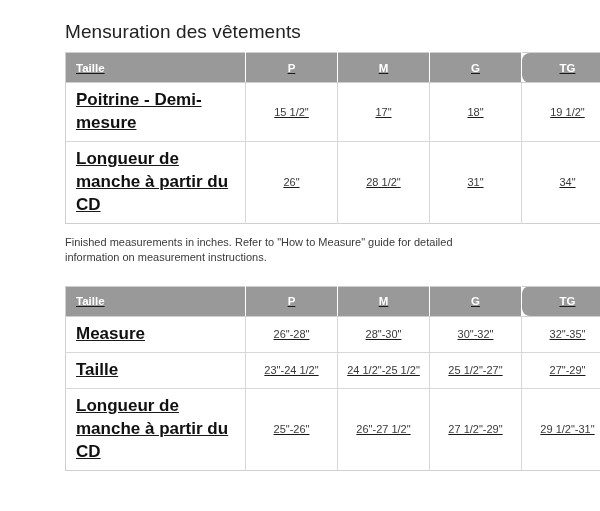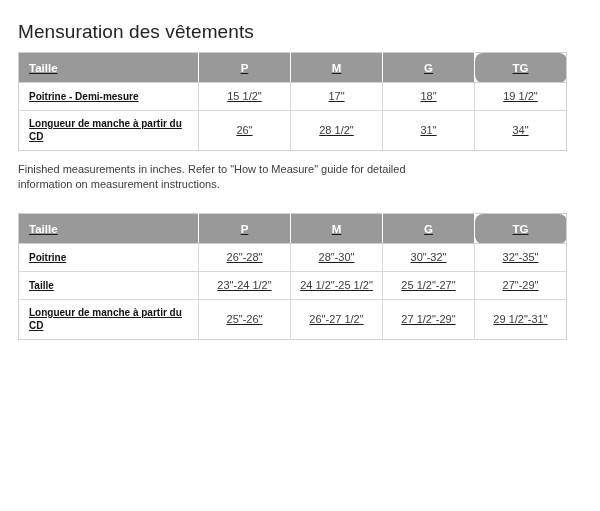--- a/index.html
+++ b/index.html
@@ -11,20 +11,21 @@
     height: 511px;
     background: #ffffff;
     font-family: "Liberation Sans", sans-serif;
     color: #1a1a1a;
     overflow: hidden;
   }
   .page {
     padding: 0 0 0 18px;
     box-sizing: border-box;
     width: 512px;
+    margin-left: 47px;
   }
   h2.section-title {
     font-size: 19px;
     font-weight: 400;
     color: #222222;
     margin: 0;
     padding: 0;
     letter-spacing: 0.1px;
   }
   #title-1 { padding-top: 21px; }
@@ -69,21 +70,21 @@
     padding: 6px 2px;
     line-height: 1.35;
     box-sizing: border-box;
   }
   table.size-table tbody td.label-col {
     text-align: left;
     padding-left: 10px;
     padding-right: 6px;
     font-weight: bold;
     color: #111111;
-    font-size: 10px;
+    font-size: 17px;
   }
   table.size-table tbody td:last-child {
     border-right: none;
   }
   table.size-table tbody tr:last-child td {
     border-bottom: none;
   }
   col.c-label { width: 180px; }
   col.c-data  { width: 92px; }
 
@@ -155,21 +156,21 @@
       <tr>
         <th class="label-col">Taille</th>
         <th>P</th>
         <th>M</th>
         <th>G</th>
         <th>TG</th>
       </tr>
     </thead>
     <tbody>
       <tr>
-        <td class="label-col">Poitrine</td>
+        <td class="label-col">Measure</td>
         <td>26"-28"</td>
         <td>28"-30"</td>
         <td>30"-32"</td>
         <td>32"-35"</td>
       </tr>
       <tr>
         <td class="label-col">Taille</td>
         <td>23"-24 1/2"</td>
         <td>24 1/2"-25 1/2"</td>
         <td>25 1/2"-27"</td>

